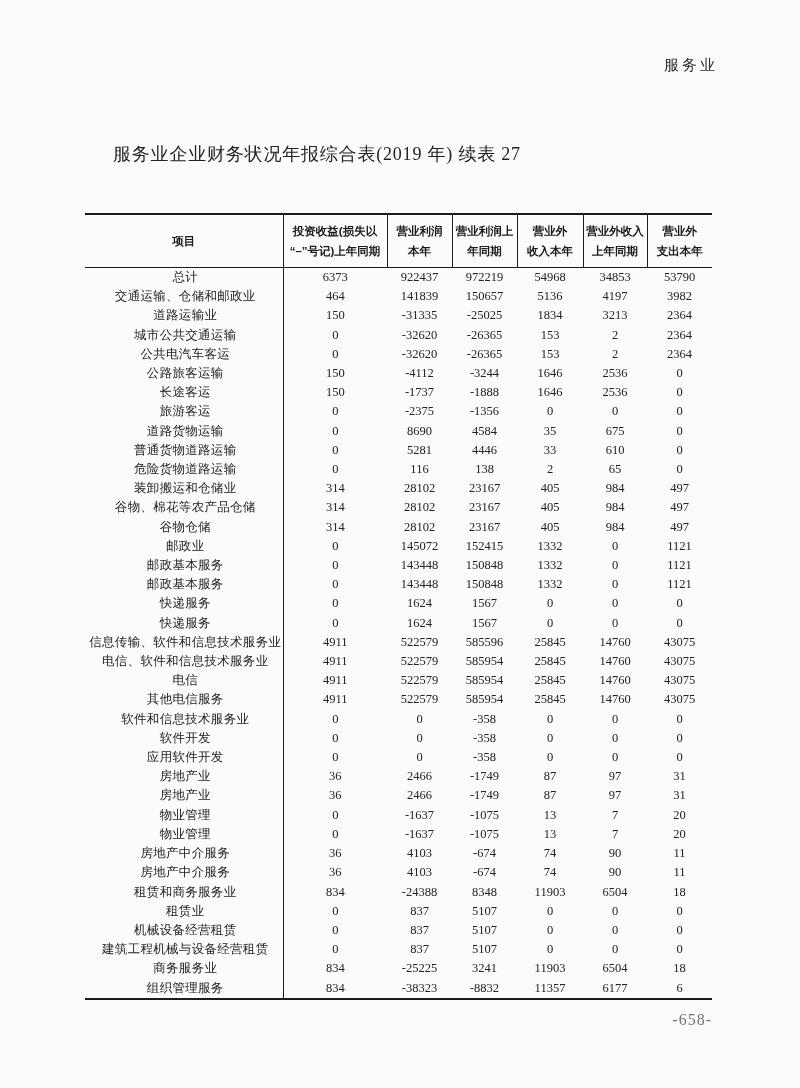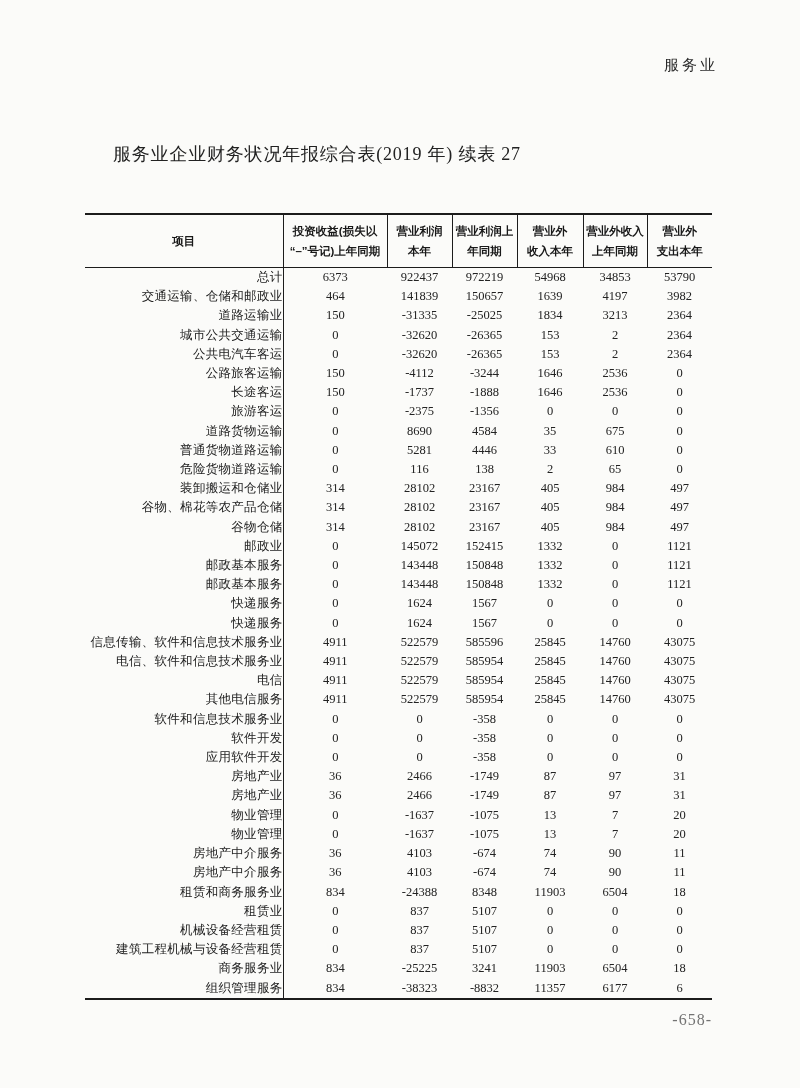--- a/index.html
+++ b/index.html
@@ -29,21 +29,21 @@
     vertical-align:middle;white-space:pre-line;
     padding:4px 1px;height:44px;color:#191919;margin-top:48px;
   }
   thead th + th{border-left:1px solid #1c1c1c;}
   tbody td{
     height:19.2px;line-height:19.2px;
     font-size:12.5px;text-align:center;padding:0;color:#222;
     overflow:hidden;white-space:nowrap;
   }
   tbody td.item{
-    text-align:right;padding-left:3px;letter-spacing:0.3px;
+    text-align:center;padding-left:3px;letter-spacing:0.3px;
     border-right:1px solid #1c1c1c;
   }
   .page-number{
     position:absolute;top:1011px;right:88px;
     font-size:16px;letter-spacing:1px;color:#737373;
   }
 </style>
 </head>
 <body>
 
@@ -87,21 +87,21 @@
           <td>972219</td>
           <td>54968</td>
           <td>34853</td>
           <td>53790</td>
         </tr>
         <tr>
           <td class="item">交通运输、仓储和邮政业</td>
           <td>464</td>
           <td>141839</td>
           <td>150657</td>
-          <td>1639</td>
+          <td>5136</td>
           <td>4197</td>
           <td>3982</td>
         </tr>
         <tr>
           <td class="item">道路运输业</td>
           <td>150</td>
           <td>-31335</td>
           <td>-25025</td>
           <td>1834</td>
           <td>3213</td>

